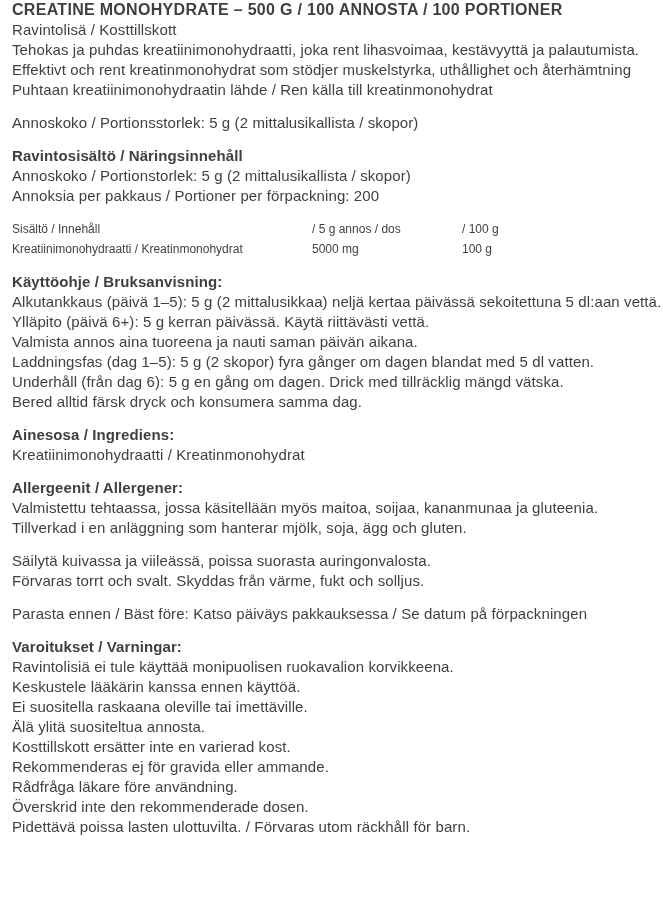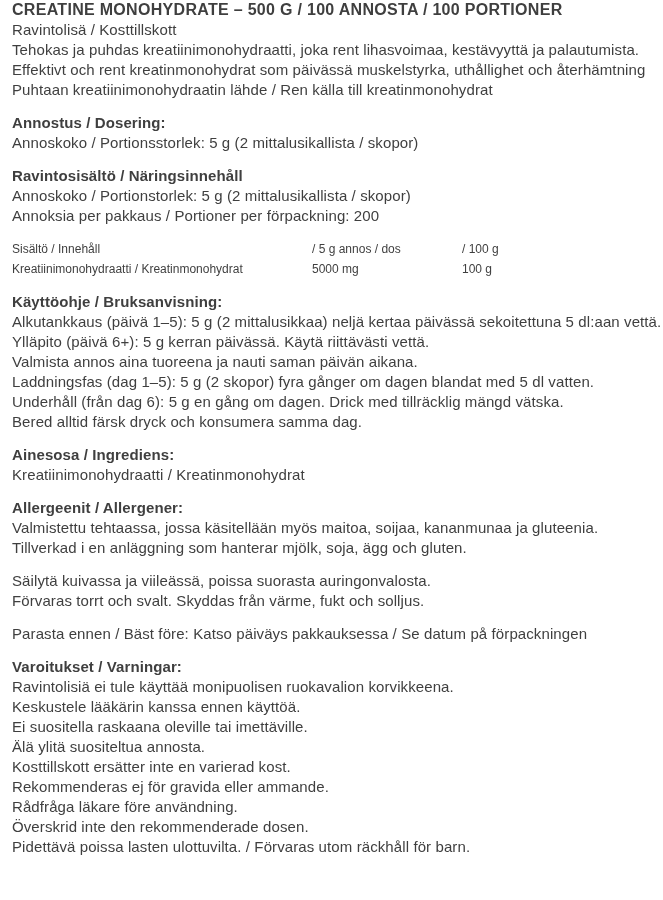--- a/index.html
+++ b/index.html
@@ -53,26 +53,25 @@
 </style>
 </head>
 <body style="color: rgb(63, 63, 63);">
 
 <div class="label">
 
   <div>
     <p class="title">CREATINE MONOHYDRATE – 500 G / 100 ANNOSTA / 100 PORTIONER</p>
     <p>Ravintolisä / Kosttillskott</p>
     <p>Tehokas ja puhdas kreatiinimonohydraatti, joka rent lihasvoimaa, kestävyyttä ja palautumista.</p>
-    <p>Effektivt och rent kreatinmonohydrat som päivässä muskelstyrka, uthållighet och återhämtning</p>
+    <p>Effektivt och rent kreatinmonohydrat som stödjer muskelstyrka, uthållighet och återhämtning</p>
     <p>Puhtaan kreatiinimonohydraatin lähde / Ren källa till kreatinmonohydrat</p>
   </div>
 
   <div class="section">
-    <p class="heading">Annostus / Dosering:</p>
     <p>Annoskoko / Portionsstorlek: 5 g (2 mittalusikallista / skopor)</p>
   </div>
 
   <div class="section">
     <p class="heading">Ravintosisältö / Näringsinnehåll</p>
     <p>Annoskoko / Portionstorlek: 5 g (2 mittalusikallista / skopor)</p>
     <p>Annoksia per pakkaus / Portioner per förpackning: 200</p>
   </div>
 
   <div class="nutri-table">

